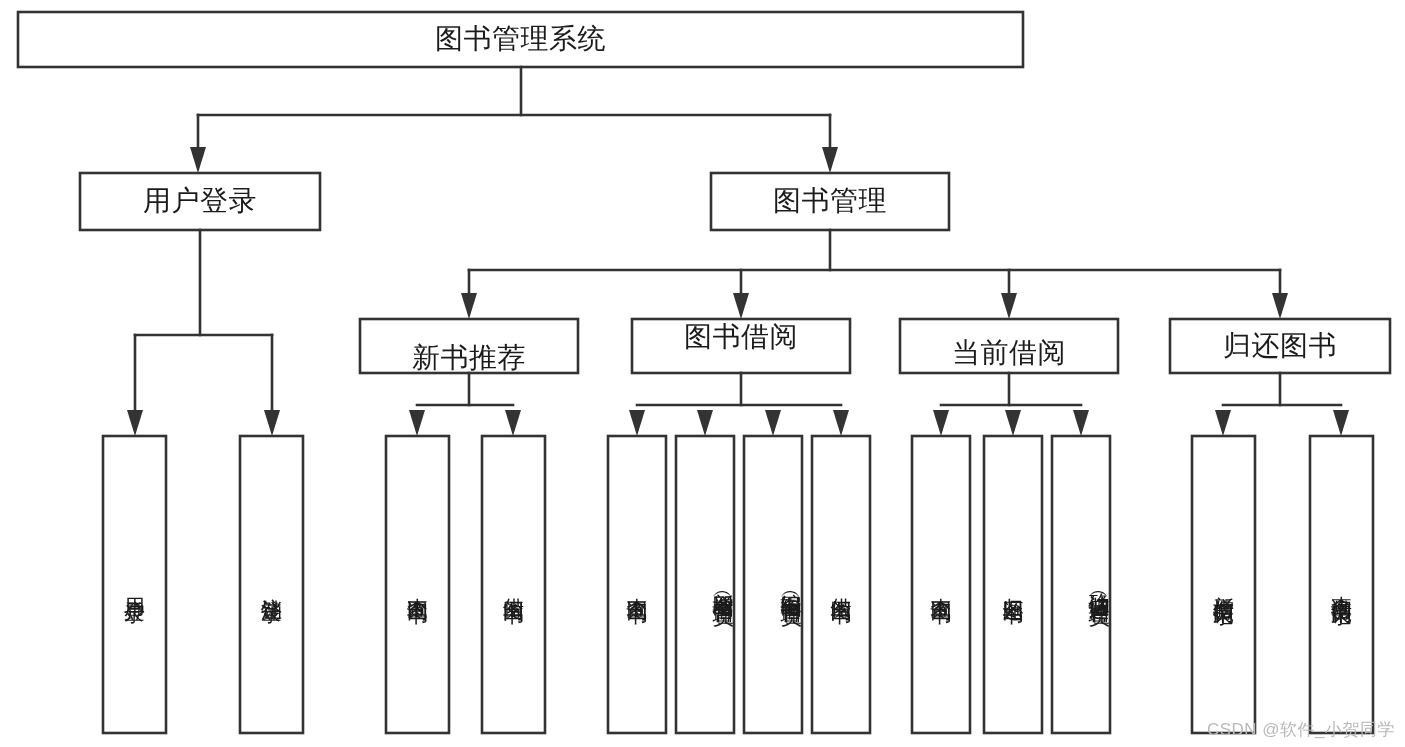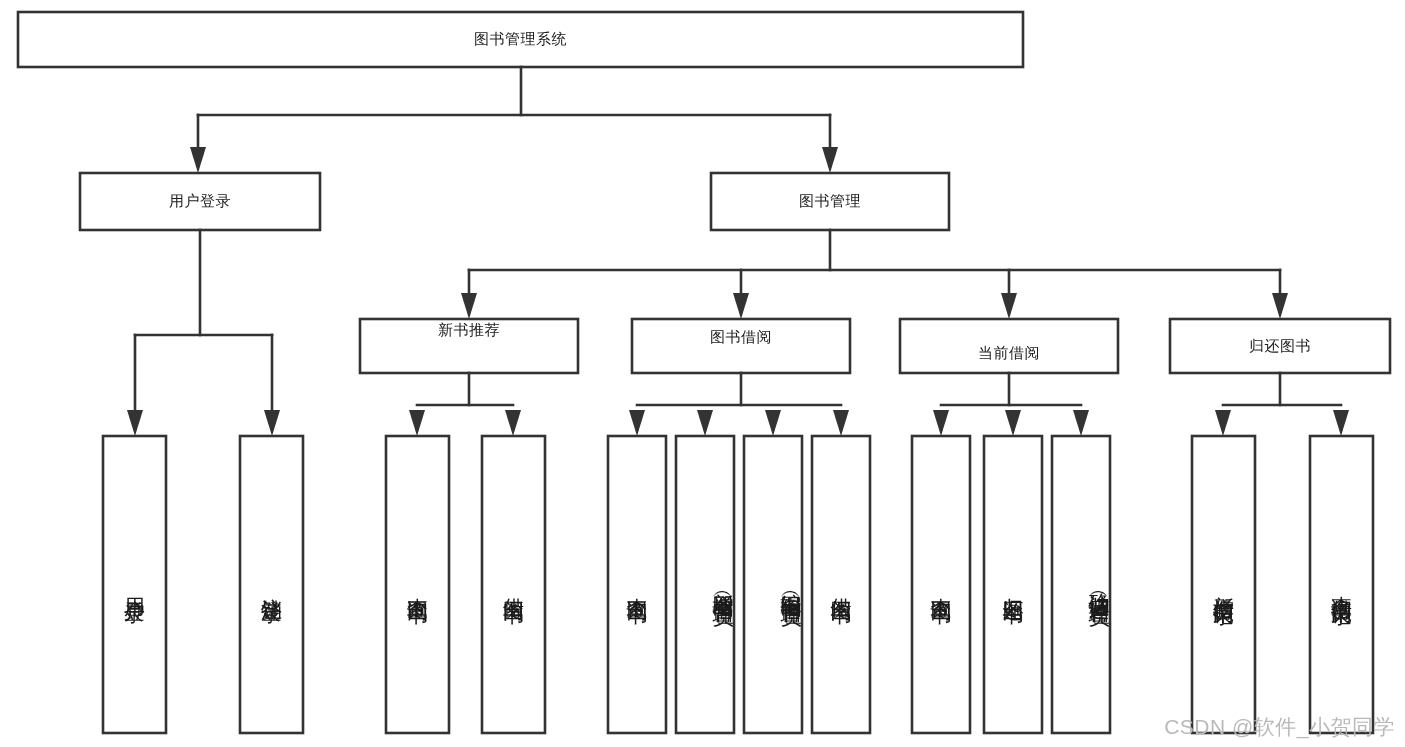--- a/index.html
+++ b/index.html
@@ -47,42 +47,42 @@
     position: absolute;
     display: flex;
     align-items: center;
     justify-content: center;
     color: #1b1b1b;
     font-family: "Liberation Sans", "DejaVu Sans", sans-serif;
     pointer-events: none;
     box-sizing: border-box;
   }
   .node-label.horizontal {
-    font-size: 15px;
+    font-size: 28px;
     letter-spacing: 0.5px;
     line-height: 1.1;
     white-space: nowrap;
   }
   .node-label.vertical {
     writing-mode: vertical-rl;
     text-orientation: upright;
     font-size: 21px;
     letter-spacing: 2px;
     line-height: 1.05;
     text-align: center;
     padding: 4px 0;
   }
   .node-label.vertical.top-aligned {
     align-items: flex-start;
   }
   .watermark {
     position: absolute;
     right: 10px;
     bottom: 6px;
-    font-size: 21px;
+    font-size: 17px;
     color: #b9b9b9;
     font-family: "Liberation Sans", "DejaVu Sans", sans-serif;
     white-space: nowrap;
     letter-spacing: 0.5px;
   }
 </style>
 </head>
 <body>
 
 <div id="diagram-root">
@@ -152,21 +152,21 @@
         <path d="M 1223 405 L 1341 405" class="connector"></path>
         <polygon points="1215,410 1231,410 1223,436" class="arrow-head"></polygon>
         <polygon points="1333,410 1349,410 1341,436" class="arrow-head"></polygon>
       </g>
   </svg>
 
   <div id="labels-layer">
       <div class="node-label horizontal" style="left: 18px; top: 12px; width: 1005px; height: 55px;">图书管理系统</div>
       <div class="node-label horizontal" style="left: 80px; top: 173px; width: 240px; height: 57px;">用户登录</div>
       <div class="node-label horizontal" style="left: 711px; top: 173px; width: 238px; height: 57px;">图书管理</div>
-      <div class="node-label horizontal" style="left: 360px; top: 303px; width: 218px; height: 54px;">新书推荐</div>
+      <div class="node-label horizontal" style="left: 360px; top: 331px; width: 218px; height: 54px;">新书推荐</div>
       <div class="node-label horizontal" style="left: 632px; top: 319px; width: 218px; height: 37px;">图书借阅</div>
       <div class="node-label horizontal" style="left: 900px; top: 319px; width: 218px; height: 68px;">当前借阅</div>
       <div class="node-label horizontal" style="left: 1170px; top: 319px; width: 220px; height: 54px;">归还图书</div>
       <div class="node-label vertical" style="left: 103px; top: 436px; width: 63px; height: 297px;">用户登录</div>
       <div class="node-label vertical" style="left: 240px; top: 436px; width: 63px; height: 297px;">注销登录</div>
       <div class="node-label vertical" style="left: 386px; top: 436px; width: 63px; height: 297px;">查询图书</div>
       <div class="node-label vertical" style="left: 482px; top: 436px; width: 63px; height: 297px;">借阅图书</div>
       <div class="node-label vertical" style="left: 608px; top: 436px; width: 58px; height: 297px;">查询图书</div>
       <div class="node-label vertical top-aligned" style="left: 676px; top: 436px; width: 58px; height: 297px;">新增图书（管理员）</div>
       <div class="node-label vertical top-aligned" style="left: 744px; top: 436px; width: 58px; height: 297px;">编辑图书（管理员）</div>

